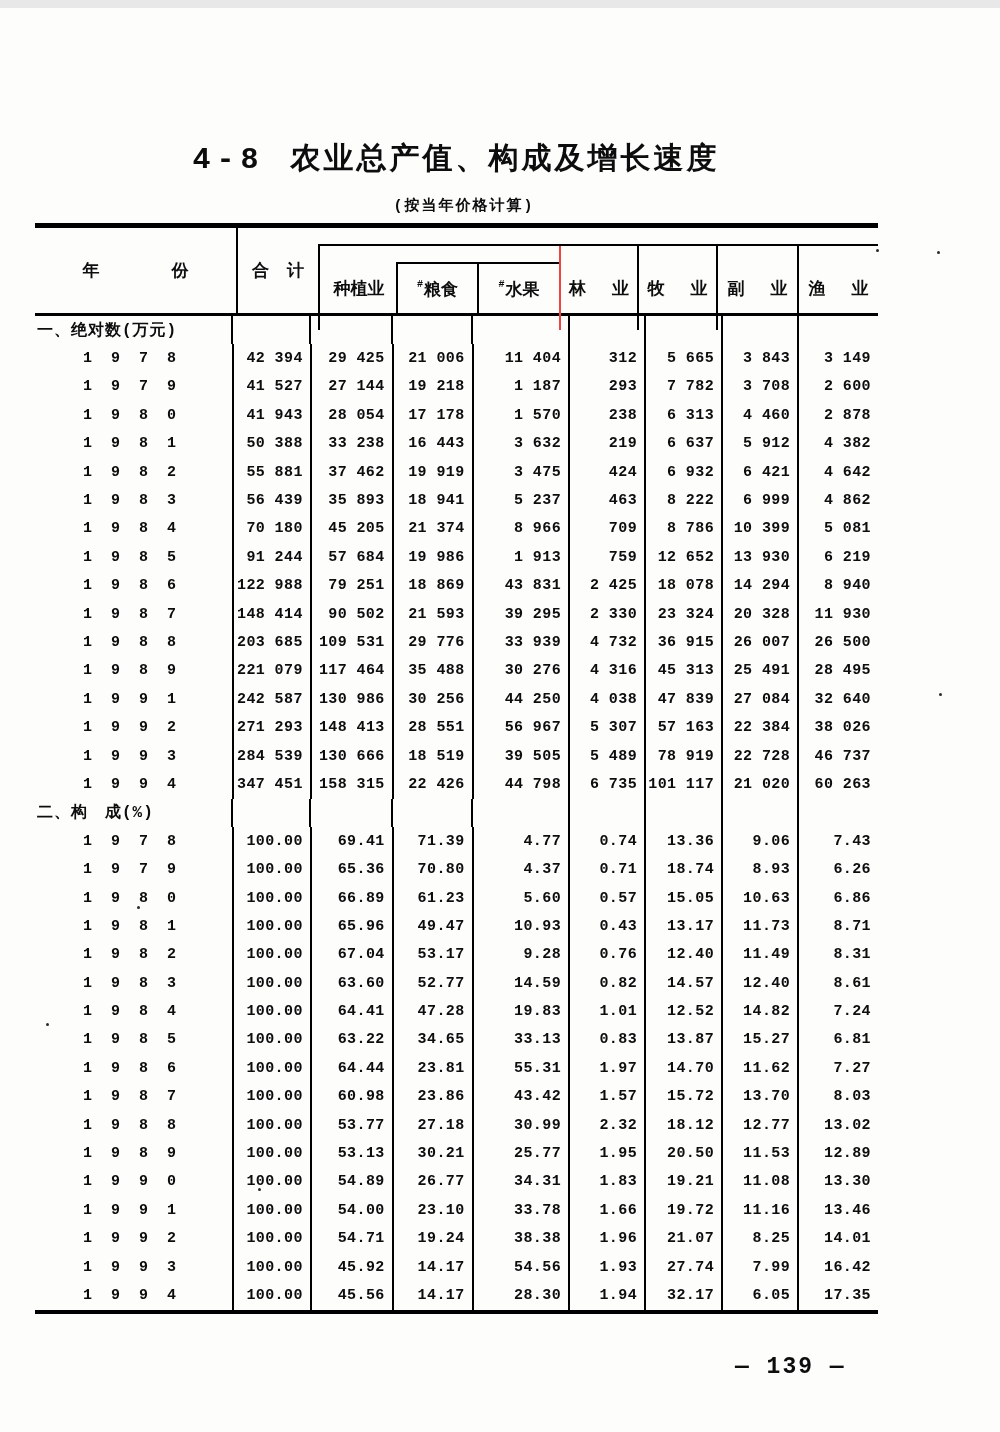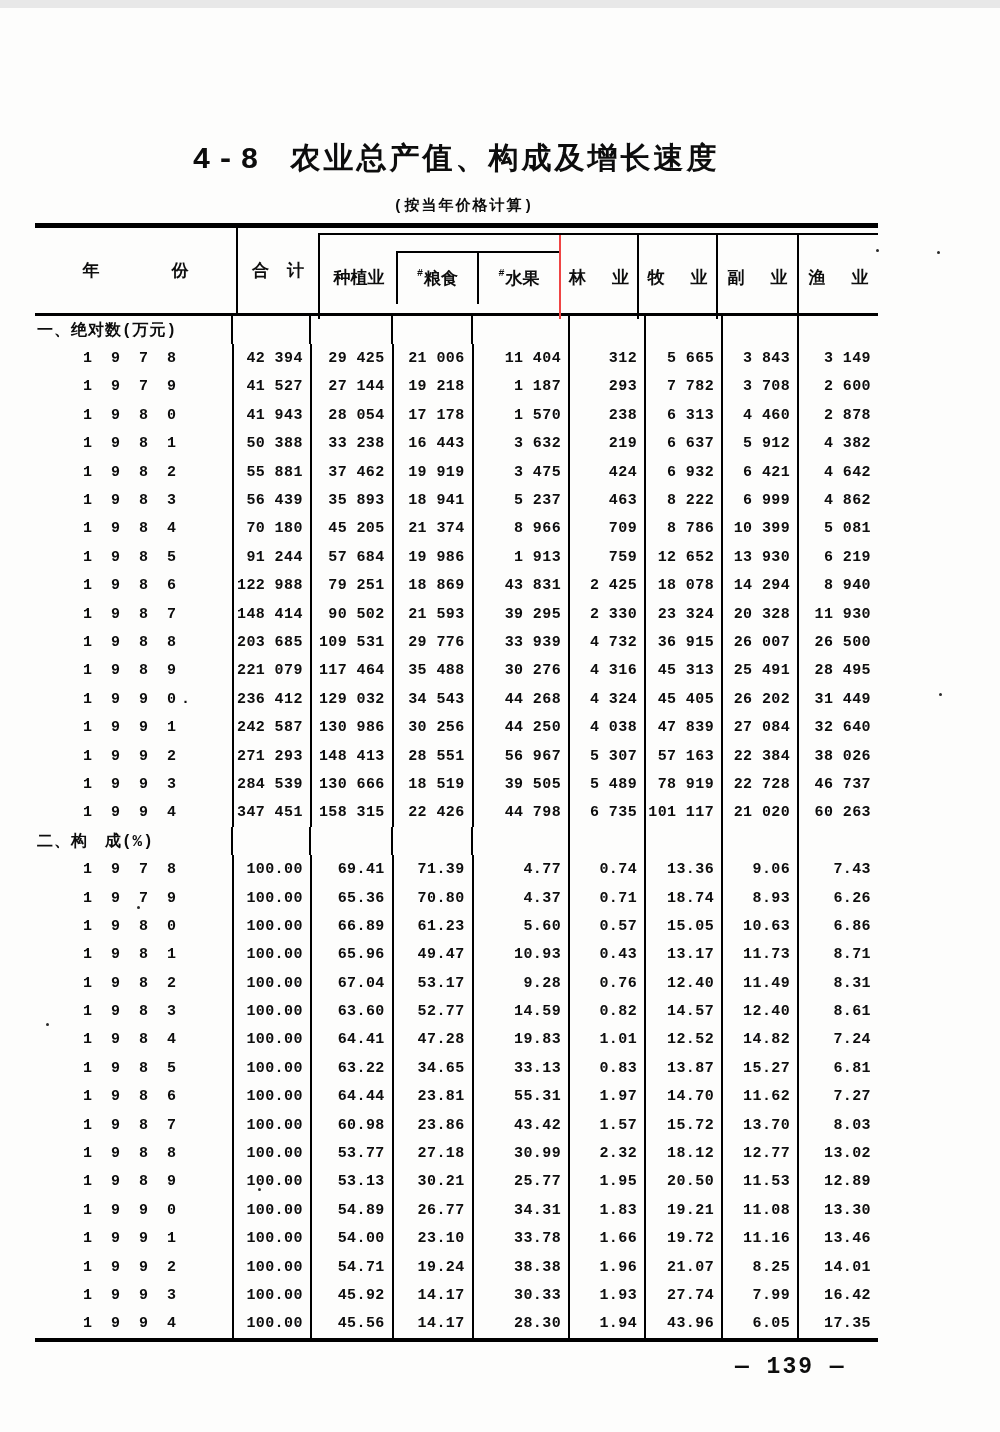--- a/index.html
+++ b/index.html
@@ -11,21 +11,21 @@
   .title .tmain{letter-spacing:3px;}
   .subtitle{position:absolute;left:8px;top:188px;width:912px;text-align:center;
             font-size:15px;font-weight:bold;letter-spacing:2px;}
   .table{position:absolute;left:35px;top:215px;width:843px;}
   .toprule{height:5px;background:#000;}
   .thead{position:relative;height:85px;border-bottom:3px solid #000;font-weight:bold;}
   .hcell{position:absolute;display:flex;align-items:center;justify-content:center;
          font-size:17px;box-sizing:border-box;white-space:pre;}
   .h-year{left:0;top:0;width:203px;height:100%;border-right:2px solid #000;word-spacing:62px;}
   .h-total{left:203px;top:0;width:80px;height:100%;word-spacing:8px;}
-  .hgroup{position:absolute;left:283px;top:5px;width:560px;height:86px;box-sizing:border-box;
+  .hgroup{position:absolute;left:283px;top:16px;width:560px;height:86px;box-sizing:border-box;
           border-top:2px solid #000;border-left:2px solid #000;text-align:right;}
   .h-plant{left:0;top:0;width:78px;height:100%;}
   .hsub{position:absolute;left:76px;top:16px;width:165px;height:53px;box-sizing:border-box;
         border:2px solid #000;border-bottom:none;}
   .h-grain{left:0;top:0;width:81px;height:100%;border-right:2px solid #000;}
   .h-fruit{left:81px;top:0;width:80px;height:100%;}
   .h-forest{left:239px;top:0;width:78px;height:100%;border-left:2px solid #ef4444;word-spacing:16px;}
   .h-husb{left:317px;top:0;width:79px;height:100%;border-left:2px solid #000;word-spacing:16px;}
   .h-side{left:396px;top:0;width:81px;height:100%;border-left:2px solid #000;word-spacing:16px;}
   .h-fish{left:477px;top:0;width:81px;height:100%;border-left:2px solid #000;word-spacing:16px;}
@@ -213,31 +213,20 @@
           <div class="cell c1">221 079</div>
           <div class="cell c2">117 464</div>
           <div class="cell c3">35 488</div>
           <div class="cell c4">30 276</div>
           <div class="cell c5">4 316</div>
           <div class="cell c6">45 313</div>
           <div class="cell c7">25 491</div>
           <div class="cell c8">28 495</div>
         </div>
         <div class="row">
-          <div class="cell c0 year-cell">1 9 9 0.</div>
-          <div class="cell c1">236 412</div>
-          <div class="cell c2">129 032</div>
-          <div class="cell c3">34 543</div>
-          <div class="cell c4">44 268</div>
-          <div class="cell c5">4 324</div>
-          <div class="cell c6">45 405</div>
-          <div class="cell c7">26 202</div>
-          <div class="cell c8">31 449</div>
-        </div>
-        <div class="row">
           <div class="cell c0 year-cell">1 9 9 1</div>
           <div class="cell c1">242 587</div>
           <div class="cell c2">130 986</div>
           <div class="cell c3">30 256</div>
           <div class="cell c4">44 250</div>
           <div class="cell c5">4 038</div>
           <div class="cell c6">47 839</div>
           <div class="cell c7">27 084</div>
           <div class="cell c8">32 640</div>
         </div>
@@ -448,34 +437,34 @@
           <div class="cell c5">1.96</div>
           <div class="cell c6">21.07</div>
           <div class="cell c7">8.25</div>
           <div class="cell c8">14.01</div>
         </div>
         <div class="row">
           <div class="cell c0 year-cell">1 9 9 3</div>
           <div class="cell c1">100.00</div>
           <div class="cell c2">45.92</div>
           <div class="cell c3">14.17</div>
-          <div class="cell c4">30.33</div>
+          <div class="cell c4">54.56</div>
           <div class="cell c5">1.93</div>
           <div class="cell c6">27.74</div>
           <div class="cell c7">7.99</div>
           <div class="cell c8">16.42</div>
         </div>
         <div class="row">
           <div class="cell c0 year-cell">1 9 9 4</div>
           <div class="cell c1">100.00</div>
           <div class="cell c2">45.56</div>
           <div class="cell c3">14.17</div>
           <div class="cell c4">28.30</div>
           <div class="cell c5">1.94</div>
-          <div class="cell c6">43.96</div>
+          <div class="cell c6">32.17</div>
           <div class="cell c7">6.05</div>
           <div class="cell c8">17.35</div>
         </div>
       </div>
     <div class="botrule"></div>
   </div>
 
   <div class="pageno">— 139 —</div>
 
   <div class="speck" style="left:876px;top:241px;"></div>

